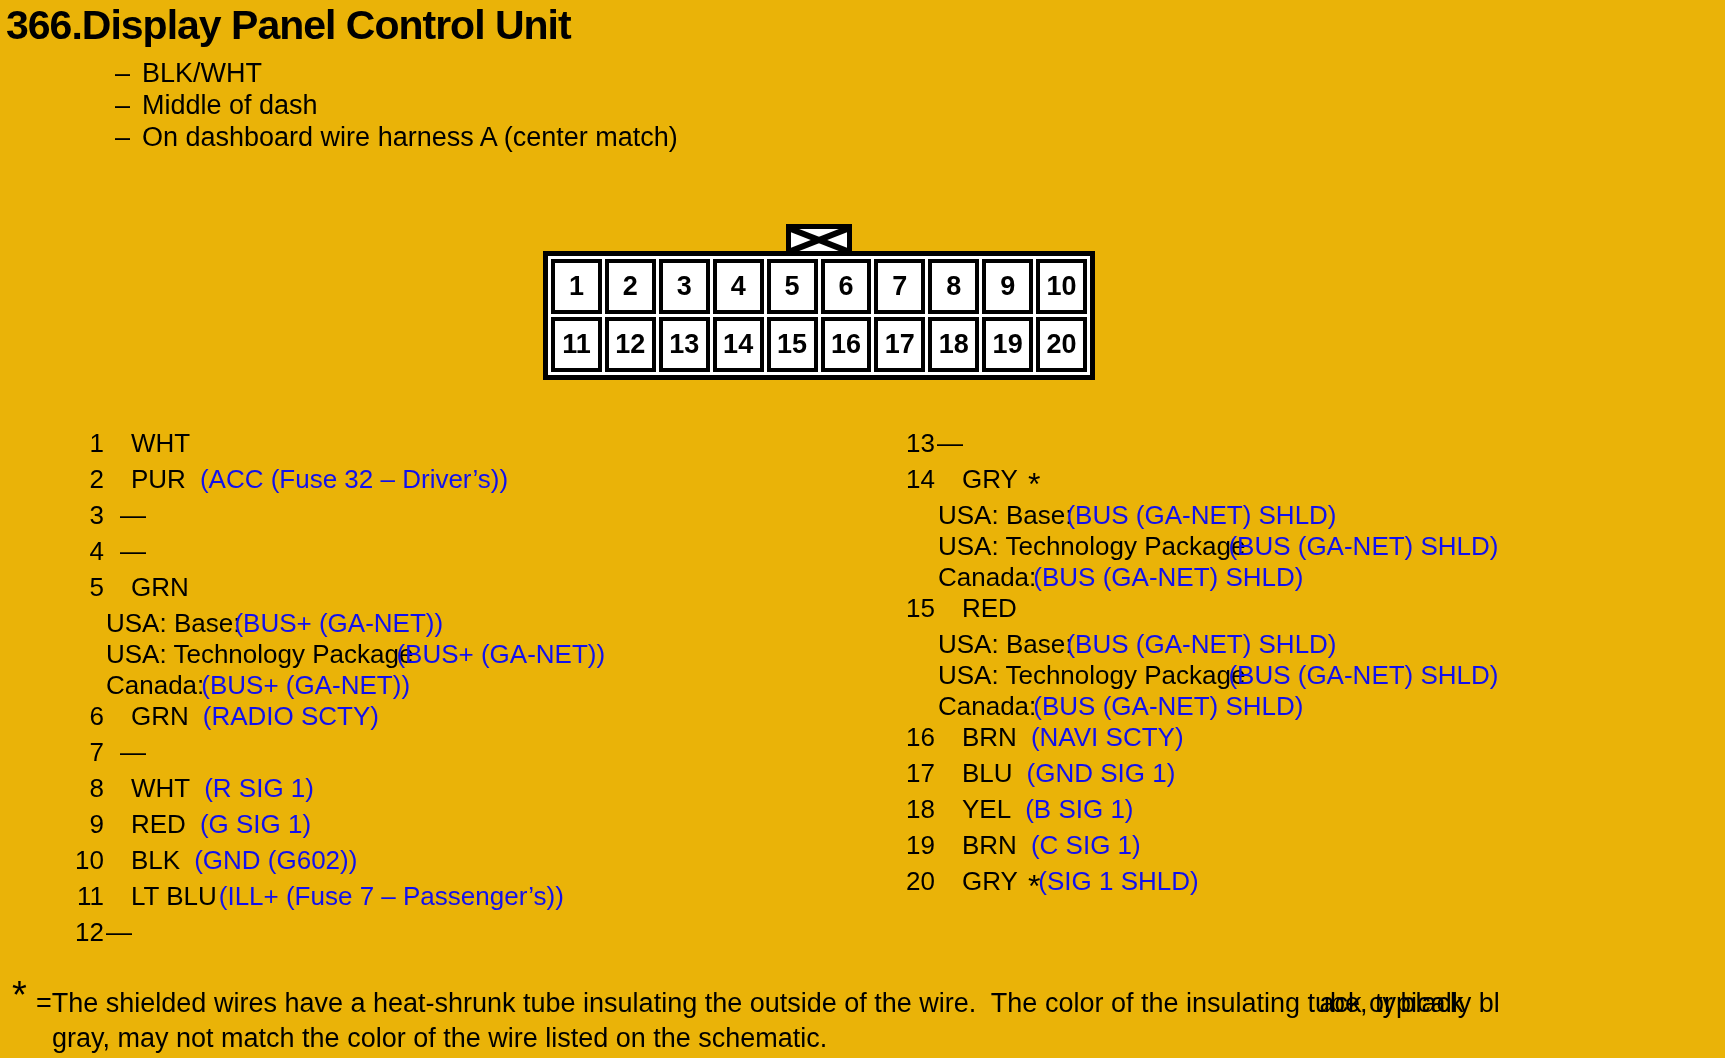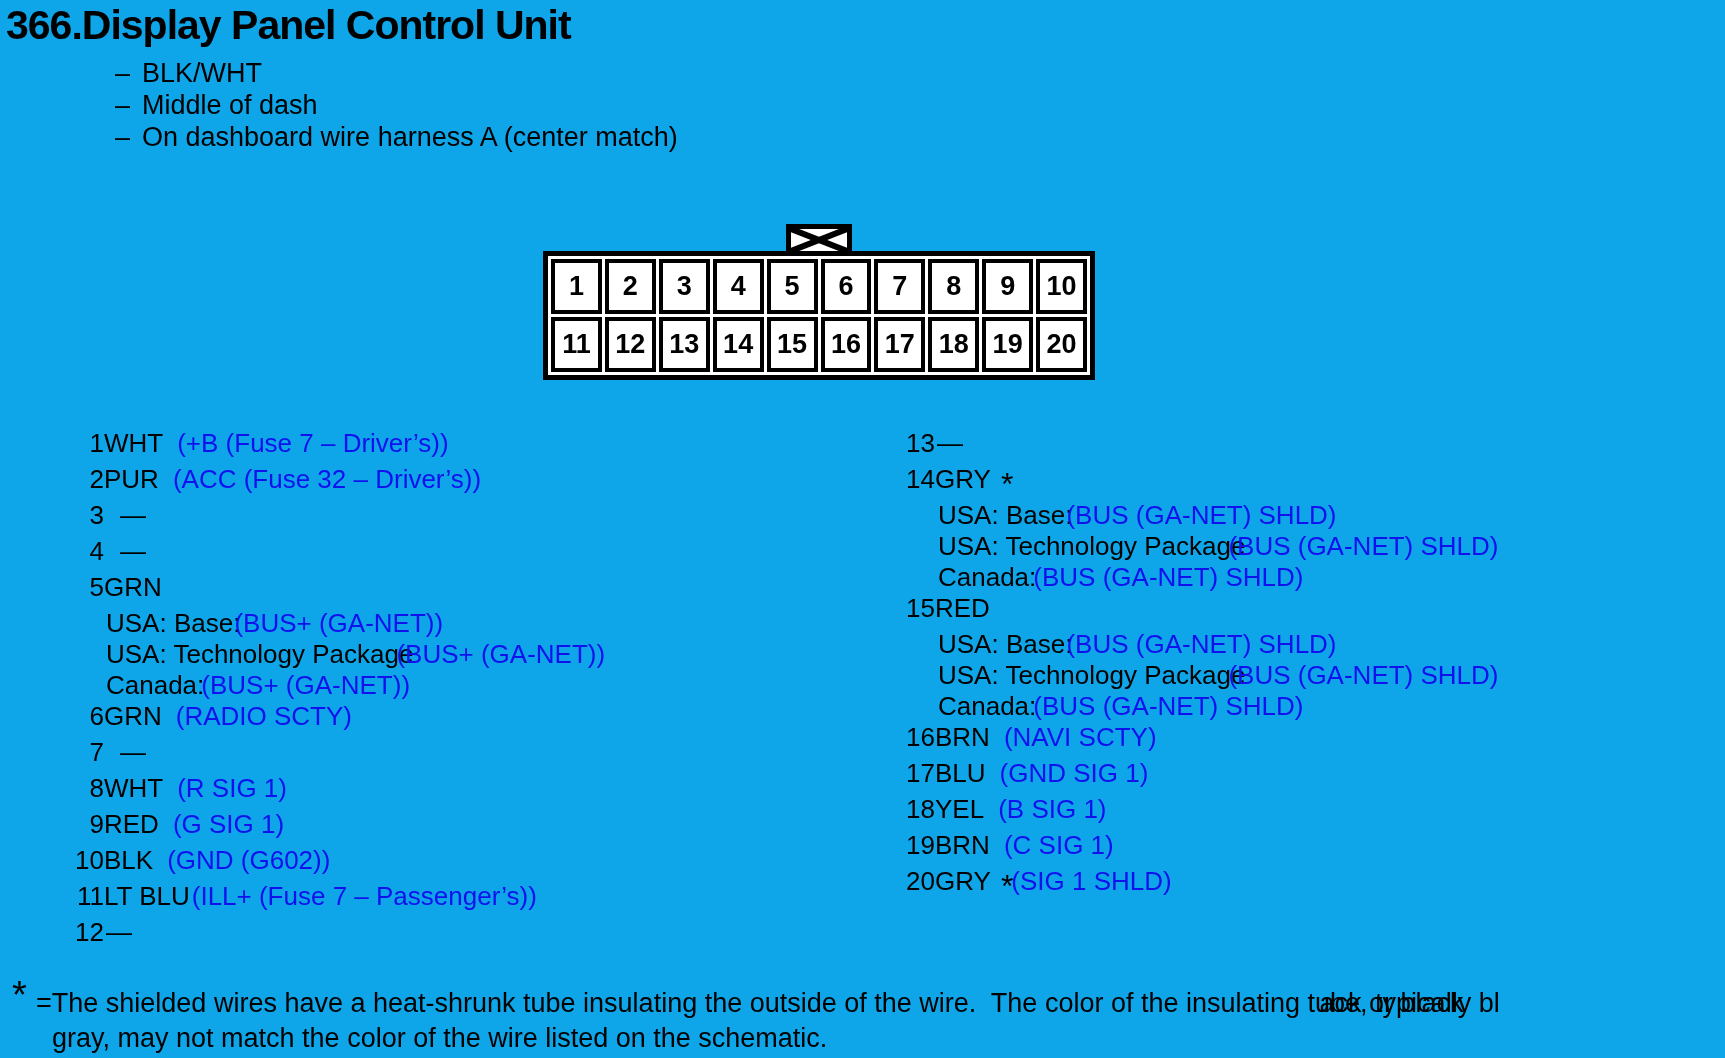--- a/index.html
+++ b/index.html
@@ -1,17 +1,17 @@
 <!DOCTYPE html>
 <html><head>
 <meta charset="utf-8">
 <style>
   html,body { margin:0; padding:0; background:#fff; }
   body { font-family:"Liberation Sans", sans-serif; color:#000; }
-  #page { position:relative; width:1725px; height:1058px; background:#0ea5e9; overflow:hidden; }
+  #page { position:relative; width:1725px; height:1058px; background:#eab308; overflow:hidden; }
 
   
   #title { position:absolute; left:6px; top:2px; margin:0; font-size:41px; font-weight:bold; letter-spacing:-1px; }
   #bullets { position:absolute; left:115px; top:58px; font-size:27px; }
   .bullet-line { display:flex; height:32px; align-items:baseline; }
   .bullet-dash { width:27px; flex:none; }
 
   
   #connector { position:absolute; left:543px; top:224px; width:552px; }
   .tab { width:66px; height:32px; box-sizing:border-box; border:5px solid #000; margin:0 auto -5px auto;
@@ -21,21 +21,21 @@
   .conn-cell { border:4px solid #000; height:47px; display:flex; align-items:center; justify-content:center;
                font-weight:bold; font-size:27px; }
 
   
   .pin-col { position:absolute; top:428px; font-size:26px; }
   #pins-left  { left:58px; }
   #pins-right { left:890px; }
   .pin-line { display:flex; align-items:baseline; height:36px; white-space:pre; }
   #pins-left  .pin-num { width:46px; text-align:right; flex:none; }
   #pins-right .pin-num { width:45px; text-align:right; flex:none; }
-  .pin-color { white-space:pre; }
+  .pin-color { white-space:pre;margin-left:27px; }
   .pin-dash { margin-left:2px; }
   .pin-dash.spaced { margin-left:16px; }
   .pin-signal { color:#1111ee; margin-left:14px; white-space:pre; }
   .pin-signal.tight { margin-left:2px; }
   .pin-signal.after-star { margin-left:-2px; }
   .pin-star { font-size:32px; line-height:1; align-self:flex-start; position:relative; top:4px; margin-left:10px; }
   .variant-line { display:flex; align-items:flex-start; height:31px; padding-left:48px; white-space:pre; }
   .variant-signal { color:#1111ee; margin-left:-6px; white-space:pre; }
   .variant-line.v-tech   .variant-signal { margin-left:-17px; }
   .variant-line.v-canada .variant-signal { margin-left:-3px; }
@@ -94,21 +94,21 @@
         <div class="conn-cell">15</div>
         <div class="conn-cell">16</div>
         <div class="conn-cell">17</div>
         <div class="conn-cell">18</div>
         <div class="conn-cell">19</div>
         <div class="conn-cell">20</div>
       </div>
   </div>
 
   <div id="pins-left" class="pin-col">
-      <div class="pin-line"><span class="pin-num">1</span><span class="pin-color">WHT</span><span class="pin-signal">(+B (Fuse 7 – Driver’s))</span></div>
+      <div class="pin-line"><span class="pin-num">1</span><span class="pin-color">WHT</span></div>
       <div class="pin-line"><span class="pin-num">2</span><span class="pin-color">PUR</span><span class="pin-signal">(ACC (Fuse 32 – Driver’s))</span></div>
       <div class="pin-line"><span class="pin-num">3</span><span class="pin-dash spaced">—</span></div>
       <div class="pin-line"><span class="pin-num">4</span><span class="pin-dash spaced">—</span></div>
       <div class="pin-line"><span class="pin-num">5</span><span class="pin-color">GRN</span></div>
       <div class="variant-line"><span class="variant-label">USA: Base:</span><span class="variant-signal">(BUS+ (GA-NET))</span></div>
       <div class="variant-line v-tech"><span class="variant-label">USA: Technology Package</span><span class="variant-signal">(BUS+ (GA-NET))</span></div>
       <div class="variant-line v-canada"><span class="variant-label">Canada:</span><span class="variant-signal">(BUS+ (GA-NET))</span></div>
       <div class="pin-line"><span class="pin-num">6</span><span class="pin-color">GRN</span><span class="pin-signal">(RADIO SCTY)</span></div>
       <div class="pin-line"><span class="pin-num">7</span><span class="pin-dash spaced">—</span></div>
       <div class="pin-line"><span class="pin-num">8</span><span class="pin-color">WHT</span><span class="pin-signal">(R SIG 1)</span></div>

